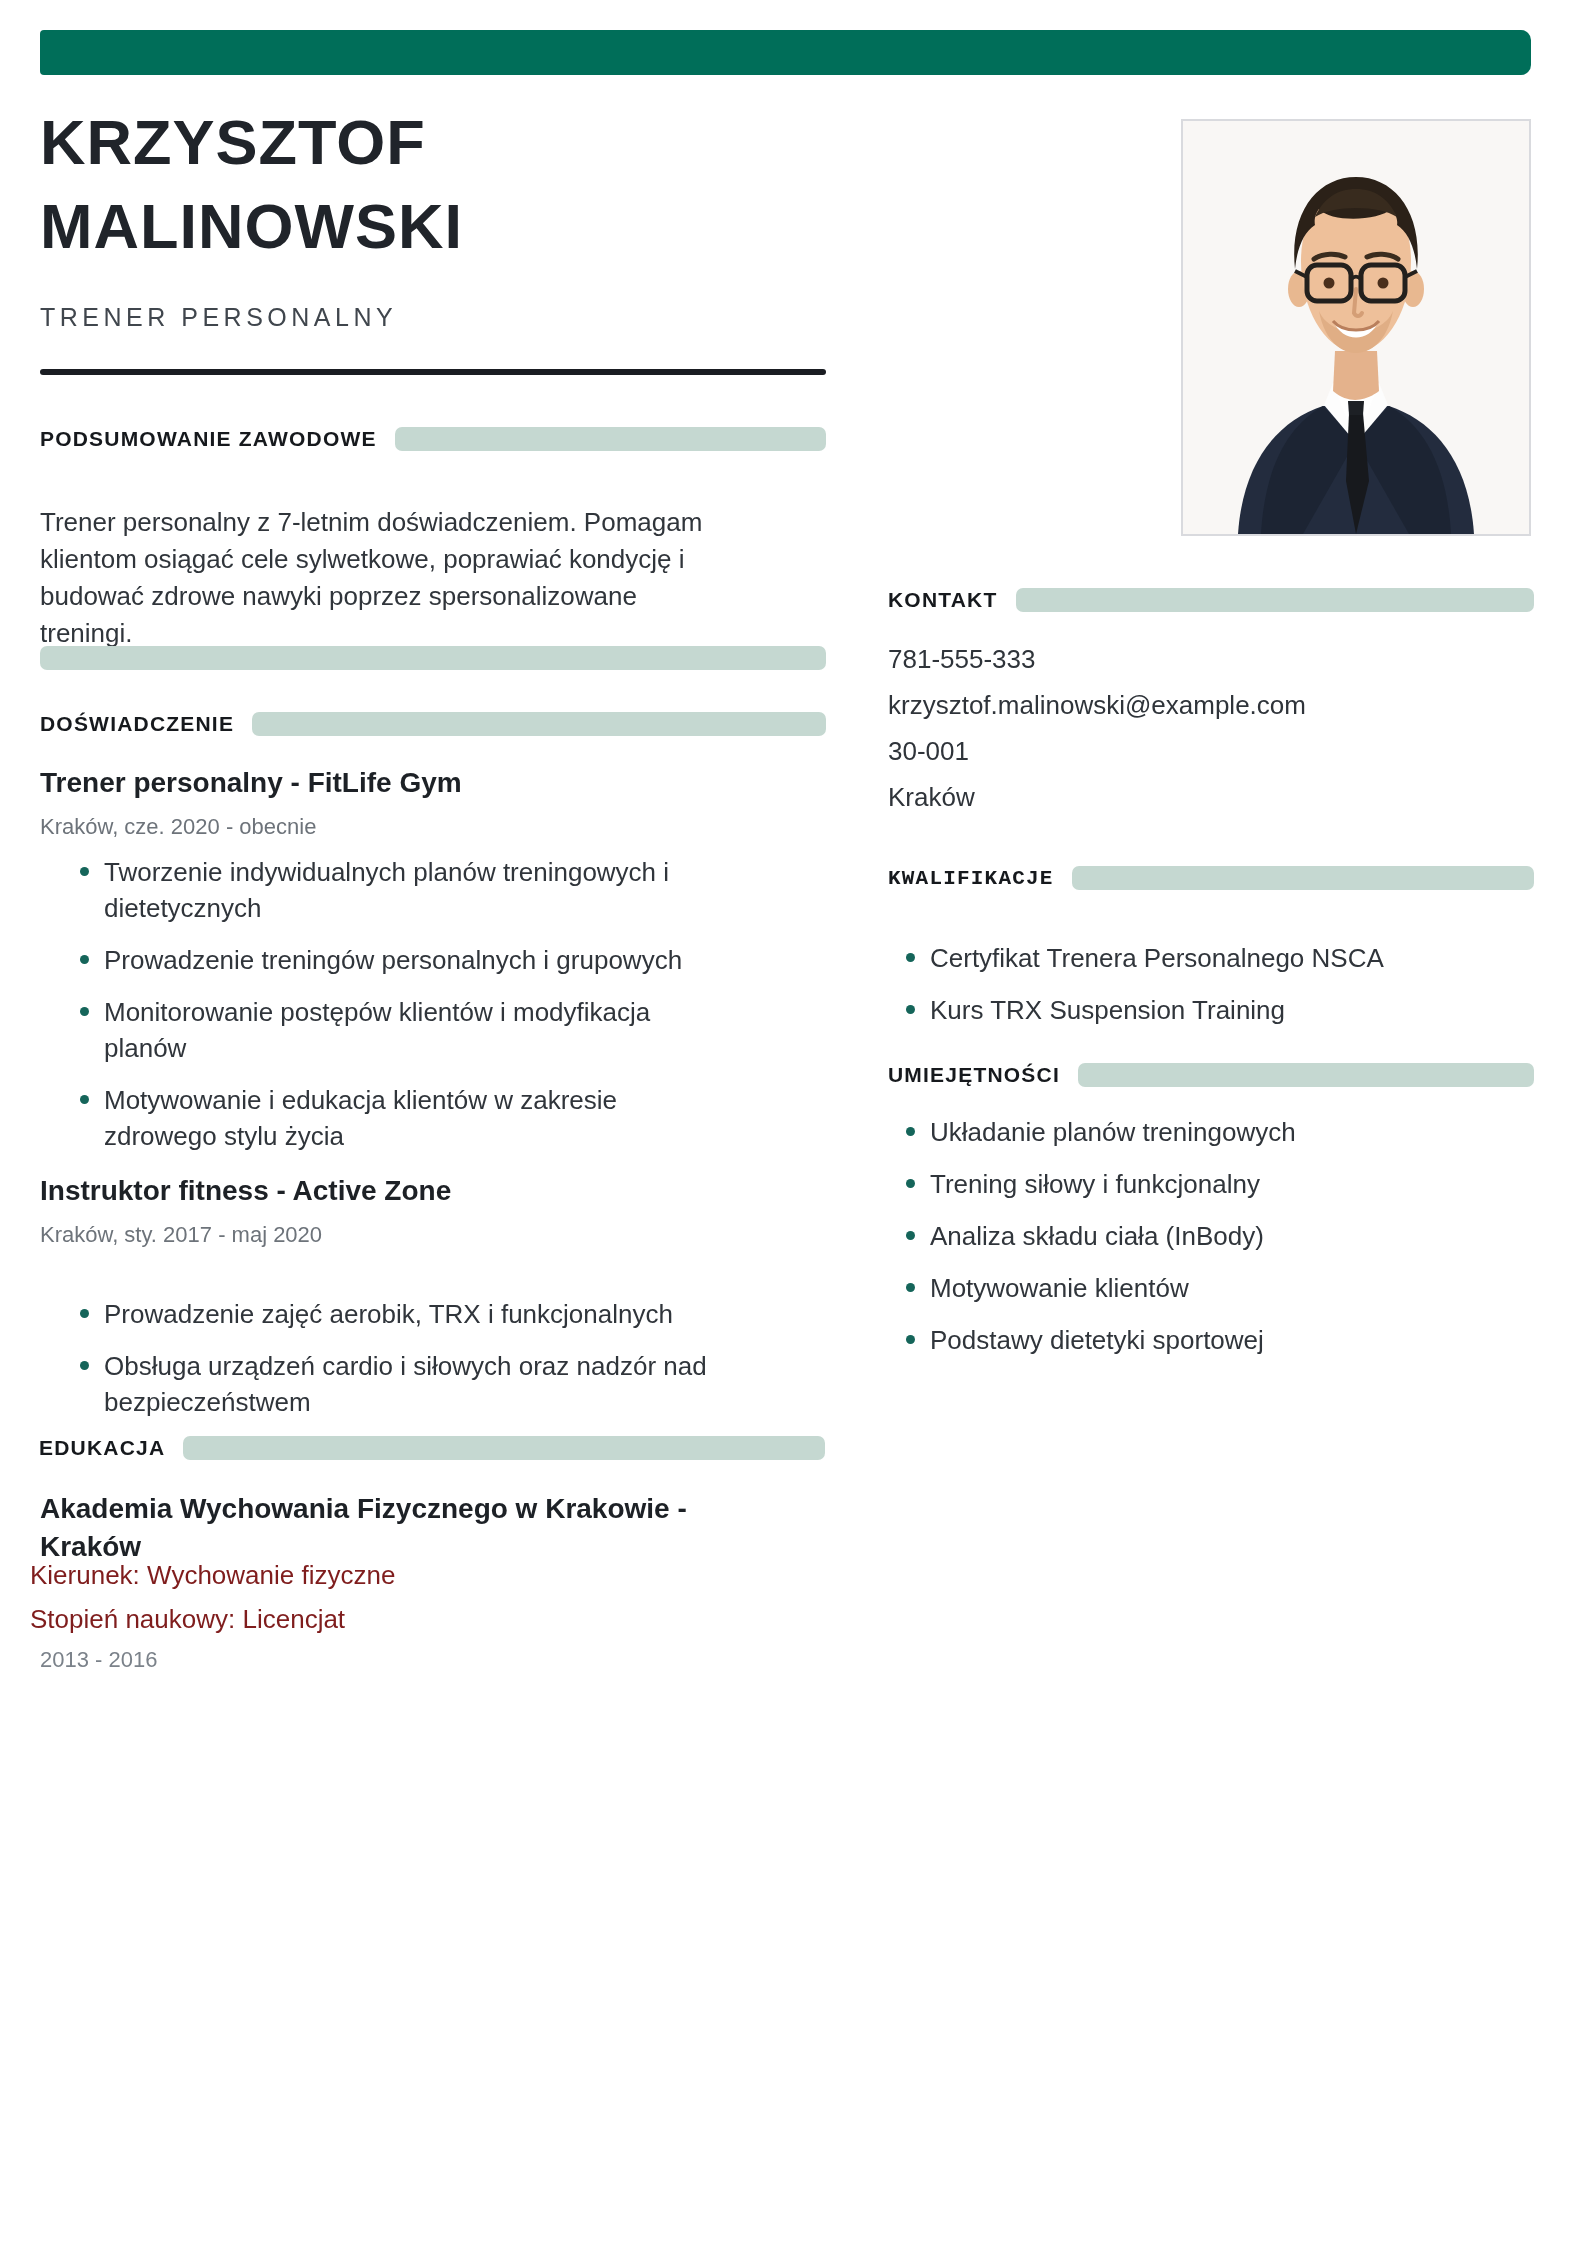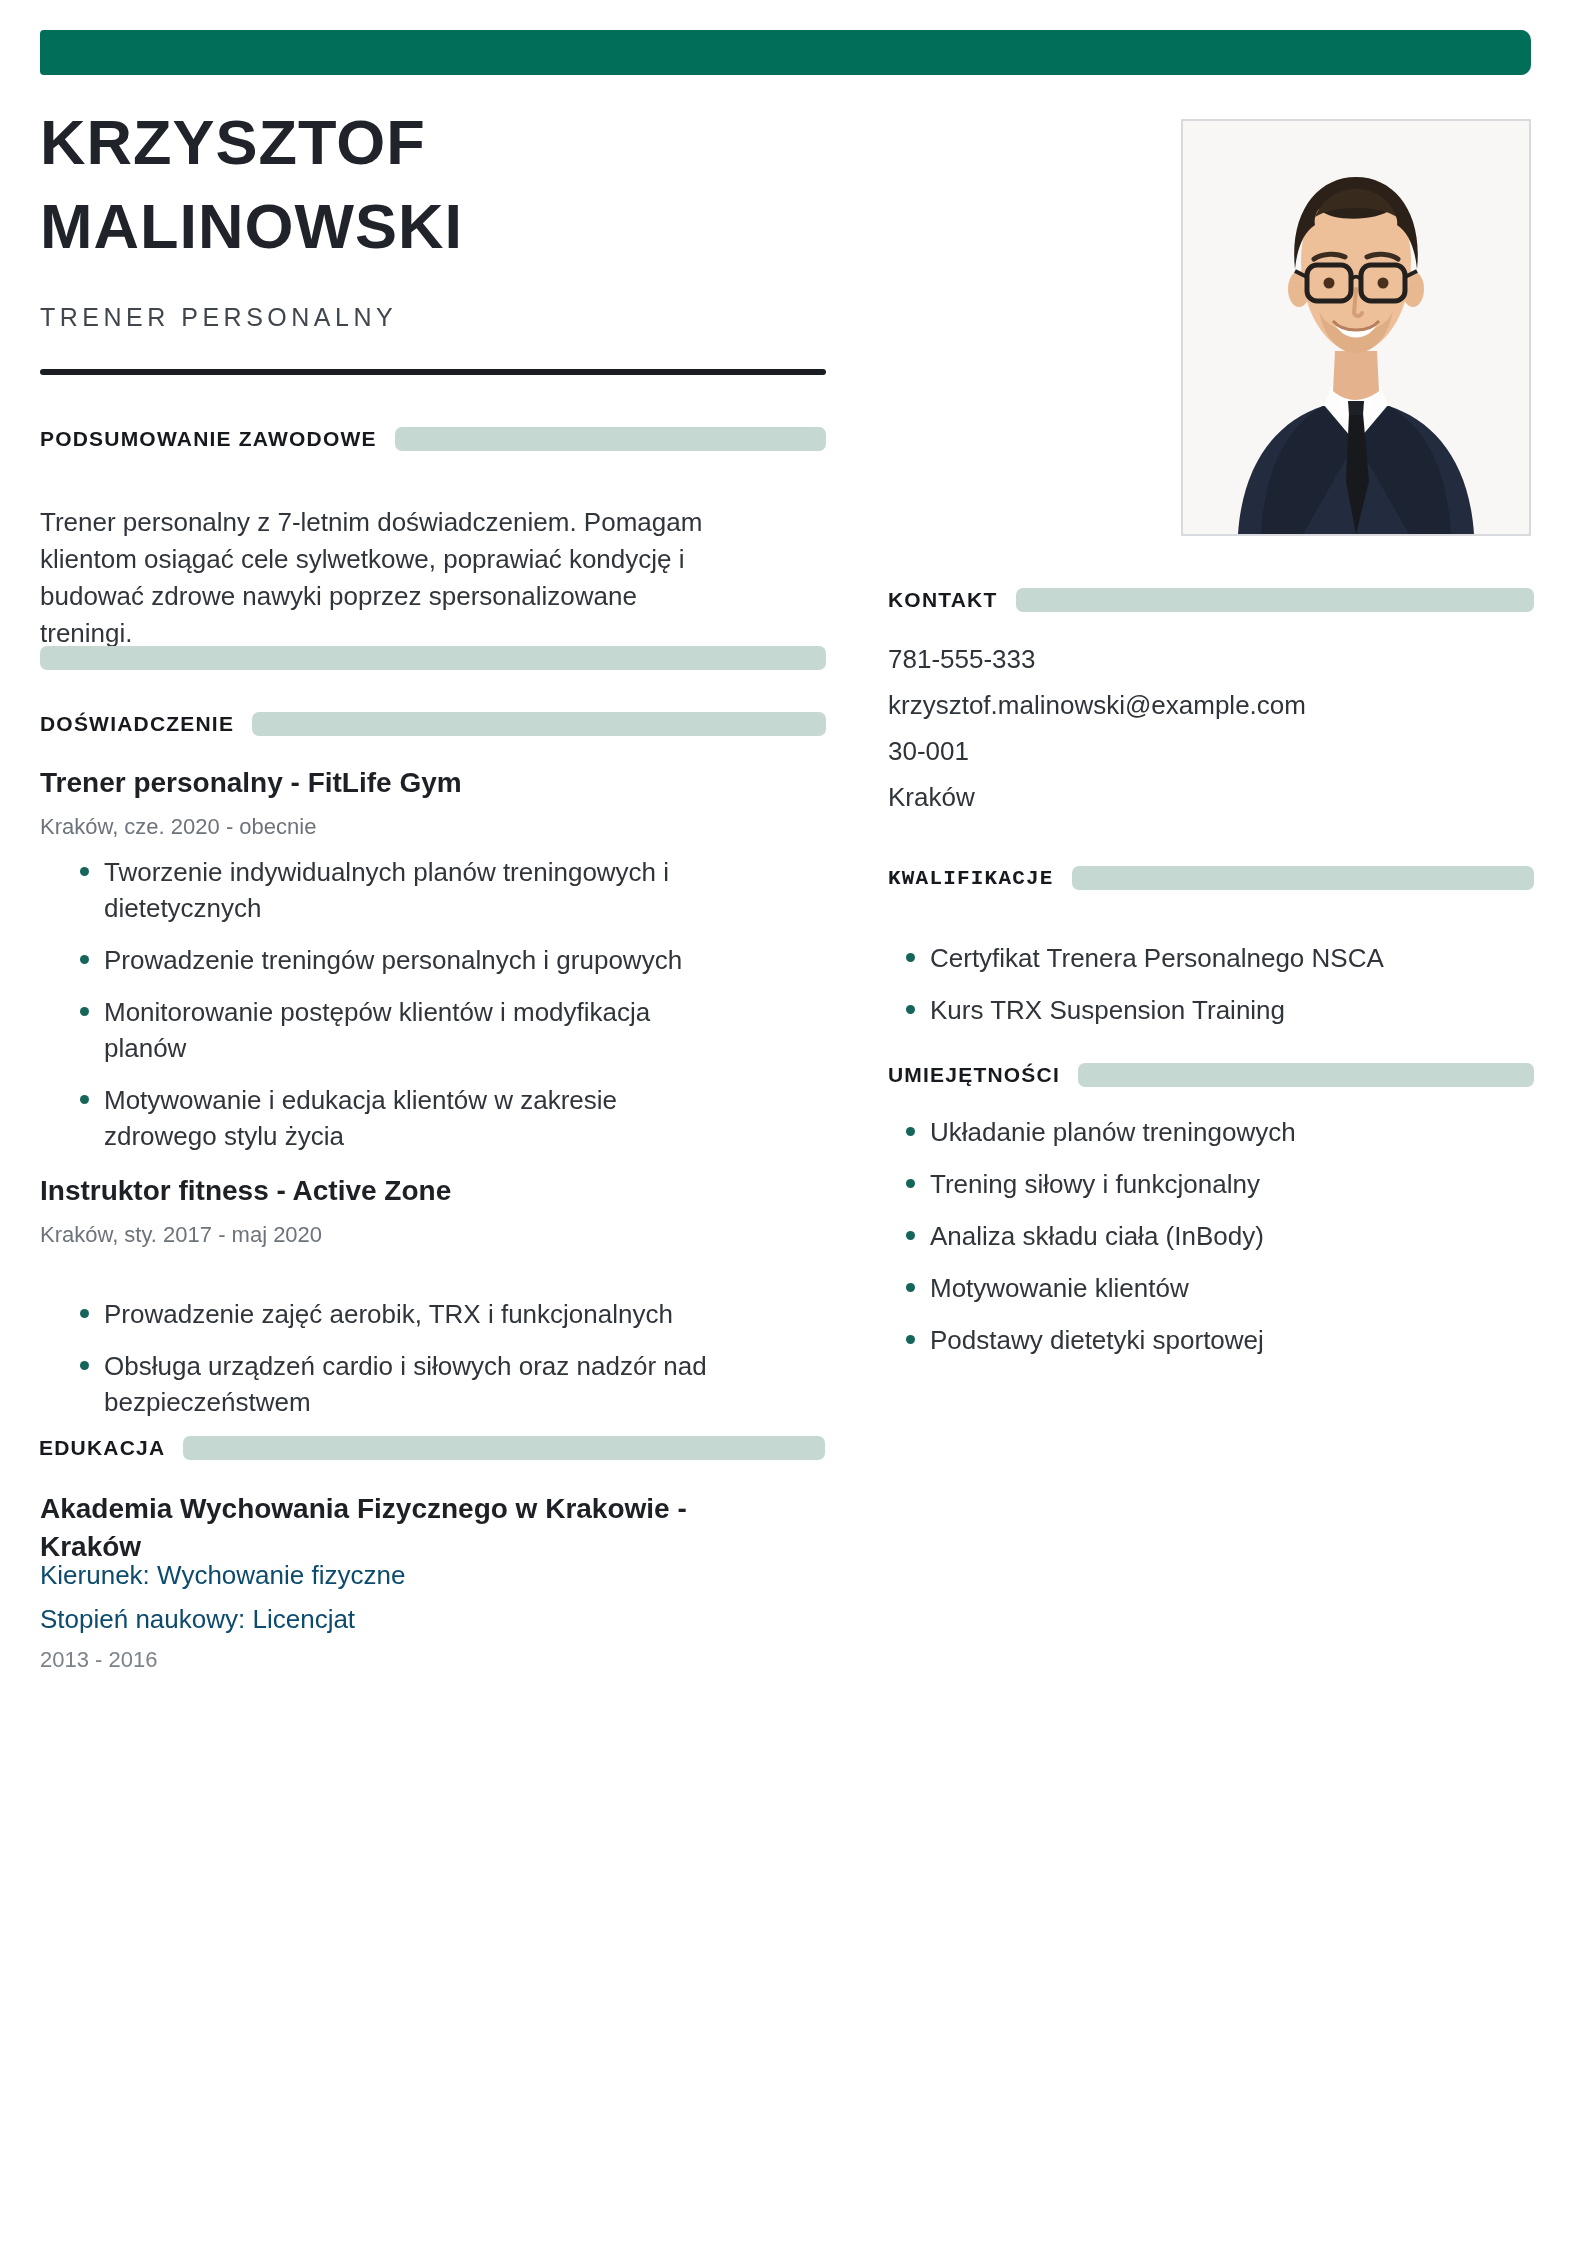--- a/index.html
+++ b/index.html
@@ -55,21 +55,21 @@
     border-radius:50%;background:#15655a;
   }
   .left-blist{left:62px;width:655px;}
   .right-blist{left:888px;width:646px;}
   .right-blist li{padding-left:36px;margin-bottom:14px;}
   .right-blist li::before{left:12px;}
   .school{
     position:absolute;left:40px;top:1490px;width:700px;
     font-size:28px;font-weight:700;color:#1d2126;line-height:38px;
   }
-  .eduline{position:absolute;left:40px;font-size:26px;color:#0c4a6e;}
+  .eduline{position:absolute;left:30px;font-size:26px;color:#7f1d1d;}
   .eduyears{position:absolute;left:40px;font-size:22px;color:#7b828a;}
   .photo{
     position:absolute;left:1181px;top:119px;width:350px;height:417px;
     border:2px solid #d9dade;box-sizing:border-box;background:#f8f6f4;
   }
   .contact{position:absolute;left:888px;top:636px;width:646px;}
   .contact .cline{font-size:26px;line-height:46px;color:#2f343a;}
 </style>
 </head>
 <body>

